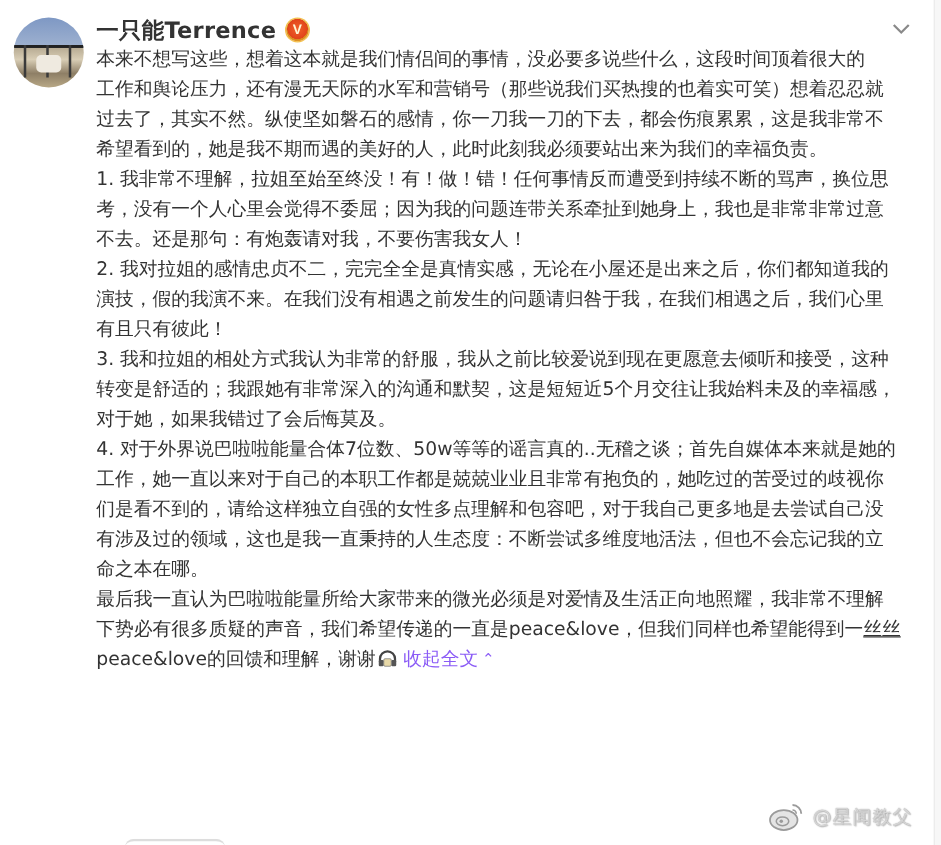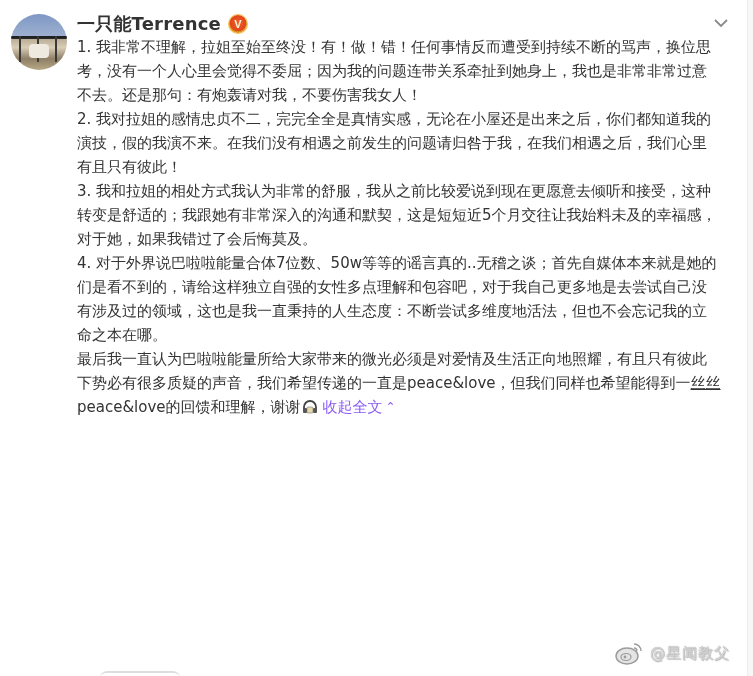--- a/index.html
+++ b/index.html
@@ -177,42 +177,49 @@
   <span class="username">一只能Terrence</span>
   <span class="verified">V</span>
 </div>
 
 <svg class="chevron" viewBox="0 0 18 14">
   <polyline points="3,4 9,10 15,4" fill="none" stroke="#8a8a8a" stroke-width="1.8"></polyline>
 </svg>
 
 <div class="content">
   <div class="para">
+    <span class="line">本来不想写这些，想着这本就是我们情侣间的事情，没必要多说些什么，这段时间顶着很大的</span>
+    <span class="line">工作和舆论压力，还有漫无天际的水军和营销号（那些说我们买热搜的也着实可笑）想着忍忍就</span>
+    <span class="line">过去了，其实不然。纵使坚如磐石的感情，你一刀我一刀的下去，都会伤痕累累，这是我非常不</span>
+    <span class="line">希望看到的，她是我不期而遇的美好的人，此时此刻我必须要站出来为我们的幸福负责。</span>
+  </div>
+  <div class="para">
     <span class="line">1. 我非常不理解，拉姐至始至终没！有！做！错！任何事情反而遭受到持续不断的骂声，换位思</span>
     <span class="line">考，没有一个人心里会觉得不委屈；因为我的问题连带关系牵扯到她身上，我也是非常非常过意</span>
     <span class="line">不去。还是那句：有炮轰请对我，不要伤害我女人！</span>
   </div>
   <div class="para">
     <span class="line">2. 我对拉姐的感情忠贞不二，完完全全是真情实感，无论在小屋还是出来之后，你们都知道我的</span>
     <span class="line">演技，假的我演不来。在我们没有相遇之前发生的问题请归咎于我，在我们相遇之后，我们心里</span>
     <span class="line">有且只有彼此！</span>
   </div>
   <div class="para">
     <span class="line">3. 我和拉姐的相处方式我认为非常的舒服，我从之前比较爱说到现在更愿意去倾听和接受，这种</span>
     <span class="line">转变是舒适的；我跟她有非常深入的沟通和默契，这是短短近5个月交往让我始料未及的幸福感，</span>
     <span class="line">对于她，如果我错过了会后悔莫及。</span>
   </div>
   <div class="para">
     <span class="line">4. 对于外界说巴啦啦能量合体7位数、50w等等的谣言真的..无稽之谈；首先自媒体本来就是她的</span>
+    <span class="line">工作，她一直以来对于自己的本职工作都是兢兢业业且非常有抱负的，她吃过的苦受过的歧视你</span>
     <span class="line">们是看不到的，请给这样独立自强的女性多点理解和包容吧，对于我自己更多地是去尝试自己没</span>
     <span class="line">有涉及过的领域，这也是我一直秉持的人生态度：不断尝试多维度地活法，但也不会忘记我的立</span>
     <span class="line">命之本在哪。</span>
   </div>
   <div class="para">
-    <span class="line">最后我一直认为巴啦啦能量所给大家带来的微光必须是对爱情及生活正向地照耀，有且只有彼此</span>
+    <span class="line">最后我一直认为巴啦啦能量所给大家带来的微光必须是对爱情及生活正向地照耀，我非常不理解</span>
     <span class="line"><span>下势必有很多质疑的声音，我们希望传递的一直是peace&amp;love，但我们同样也希望能得到一</span><span class="underline">丝丝</span></span>
     <span class="line"><span>peace&amp;love的回馈和理解，谢谢</span><svg class="emoji" viewBox="0 0 16 15">
         <path d="M2 10 V8 A6 6 0 0 1 14 8 V10" fill="none" stroke="#444" stroke-width="1.8"></path>
         <rect x="1" y="9" width="4" height="5" rx="1" fill="#555"></rect>
         <rect x="11" y="9" width="4" height="5" rx="1" fill="#555"></rect>
         <rect x="5" y="8" width="6" height="6" rx="1" fill="#e8d9a8" stroke="#777" stroke-width="0.6"></rect>
       </svg><span class="collapse-link"><span>收起全文</span><span class="caret">⌃</span></span></span>
   </div>
 </div>
 

